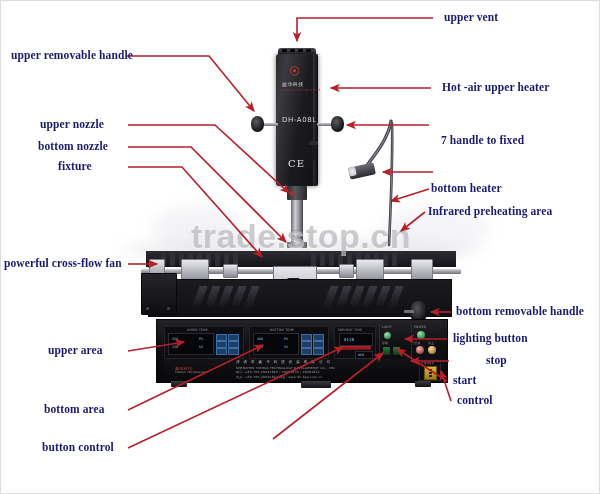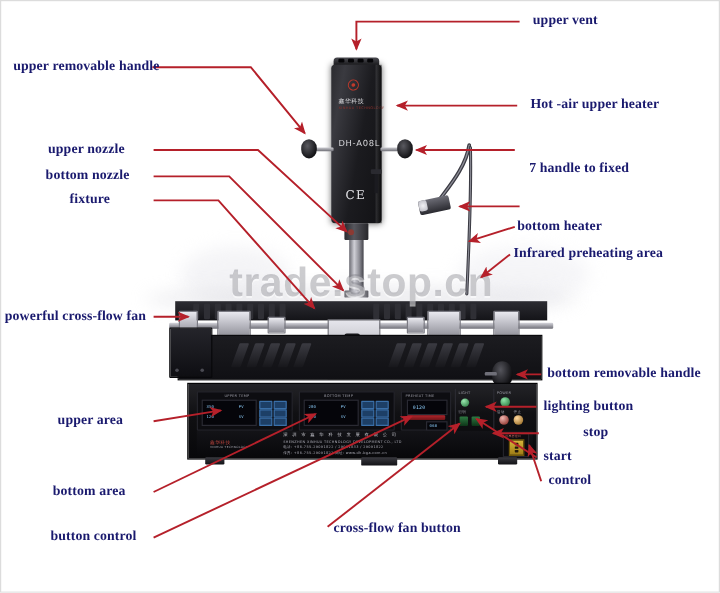--- a/index.html
+++ b/index.html
@@ -328,15 +328,14 @@
 
   <div class="lbl l" style="left:10px;top:55px;">upper removable handle</div>
   <div class="lbl l" style="left:39px;top:124px;">upper nozzle</div>
   <div class="lbl l" style="left:37px;top:146px;">bottom nozzle</div>
   <div class="lbl l" style="left:57px;top:166px;">fixture</div>
   <div class="lbl l" style="left:3px;top:263px;">powerful cross-flow fan</div>
   <div class="lbl l" style="left:47px;top:350px;">upper area</div>
   <div class="lbl l" style="left:43px;top:409px;">bottom area</div>
   <div class="lbl l" style="left:41px;top:447px;">button control</div>
 
-  <div class="lbl l" style="left:277px;top:440px;">cross-flow fan button</div>
 
 </div>
 
 </body></html>

